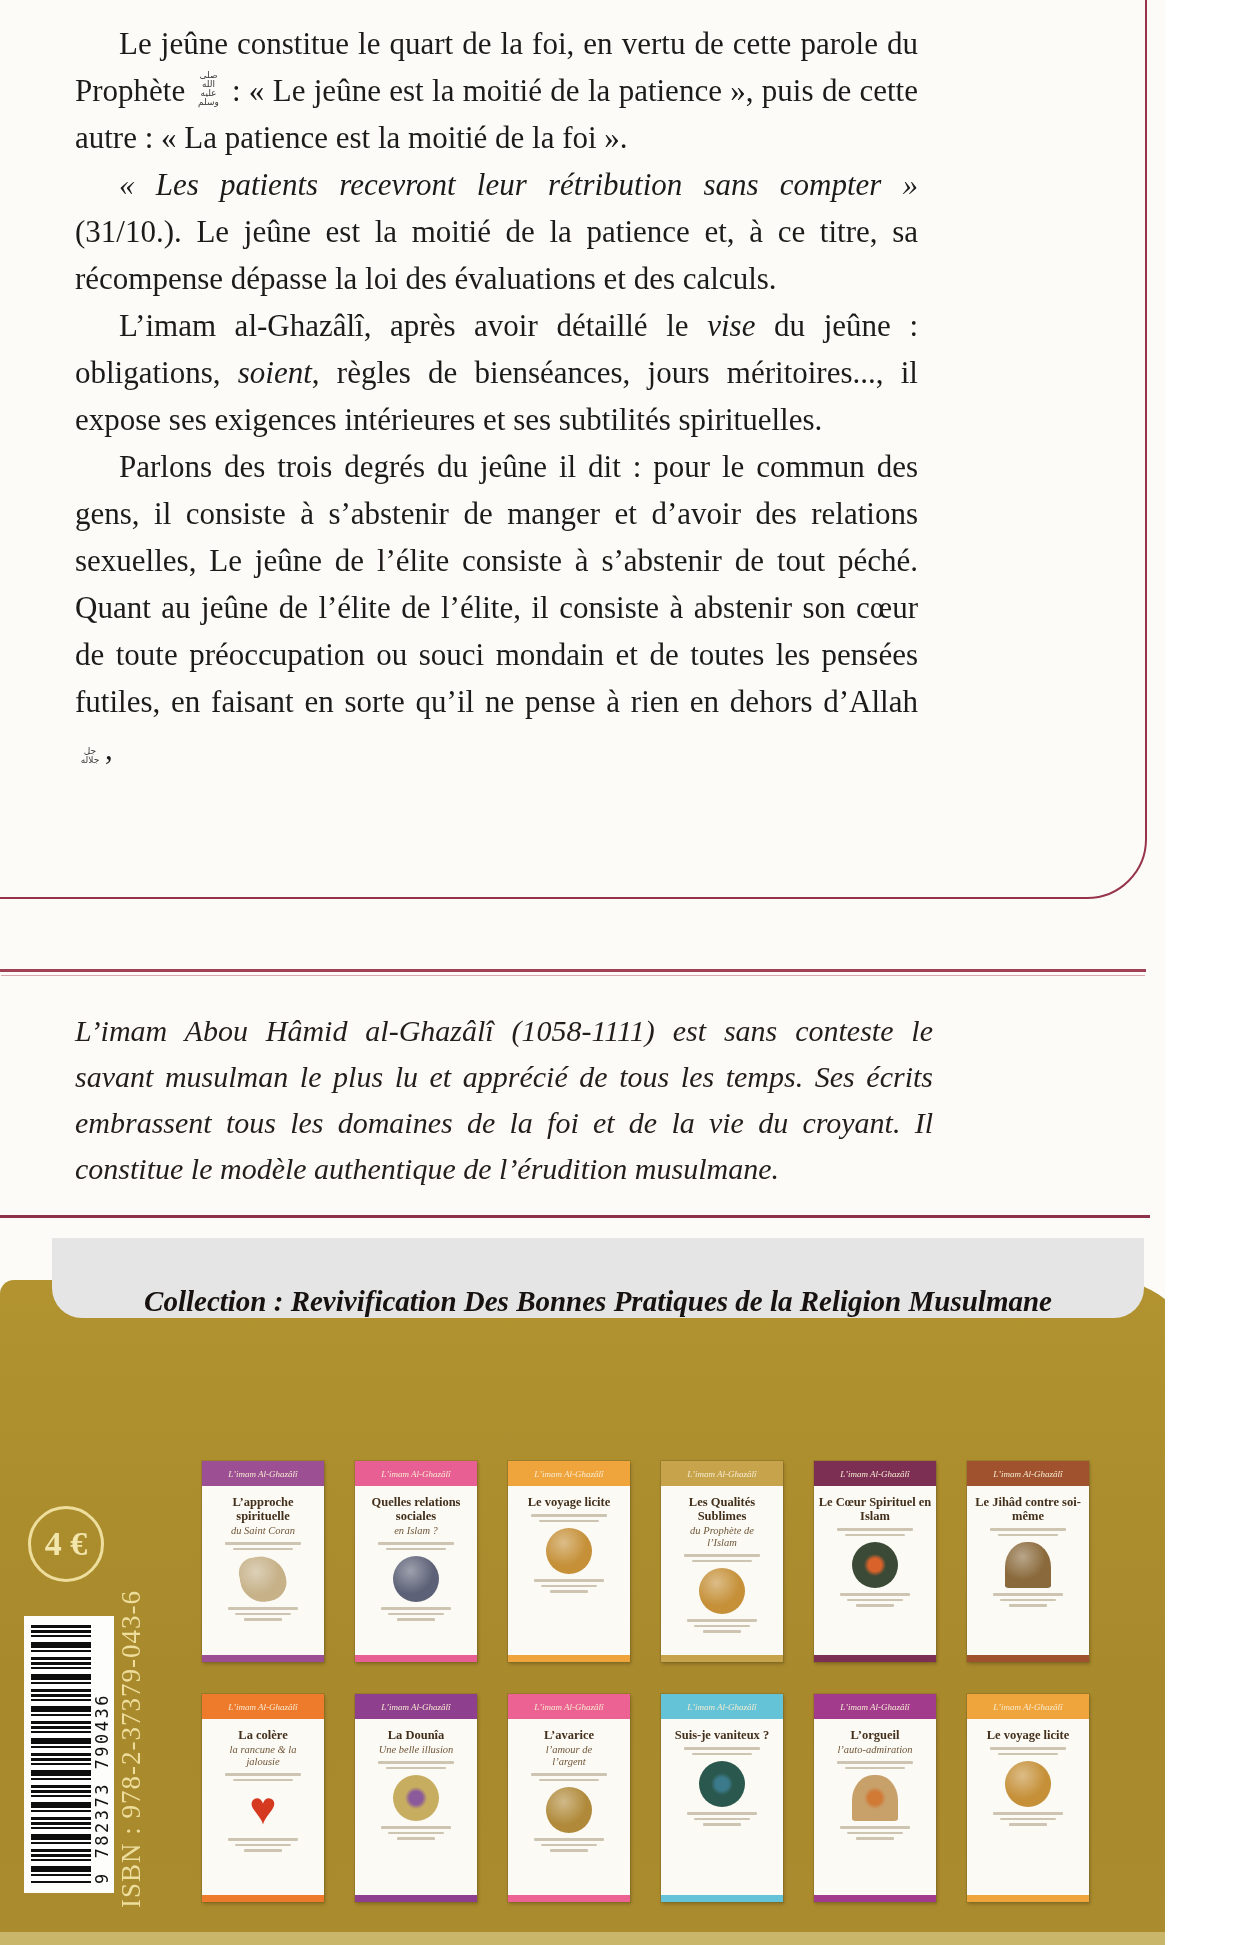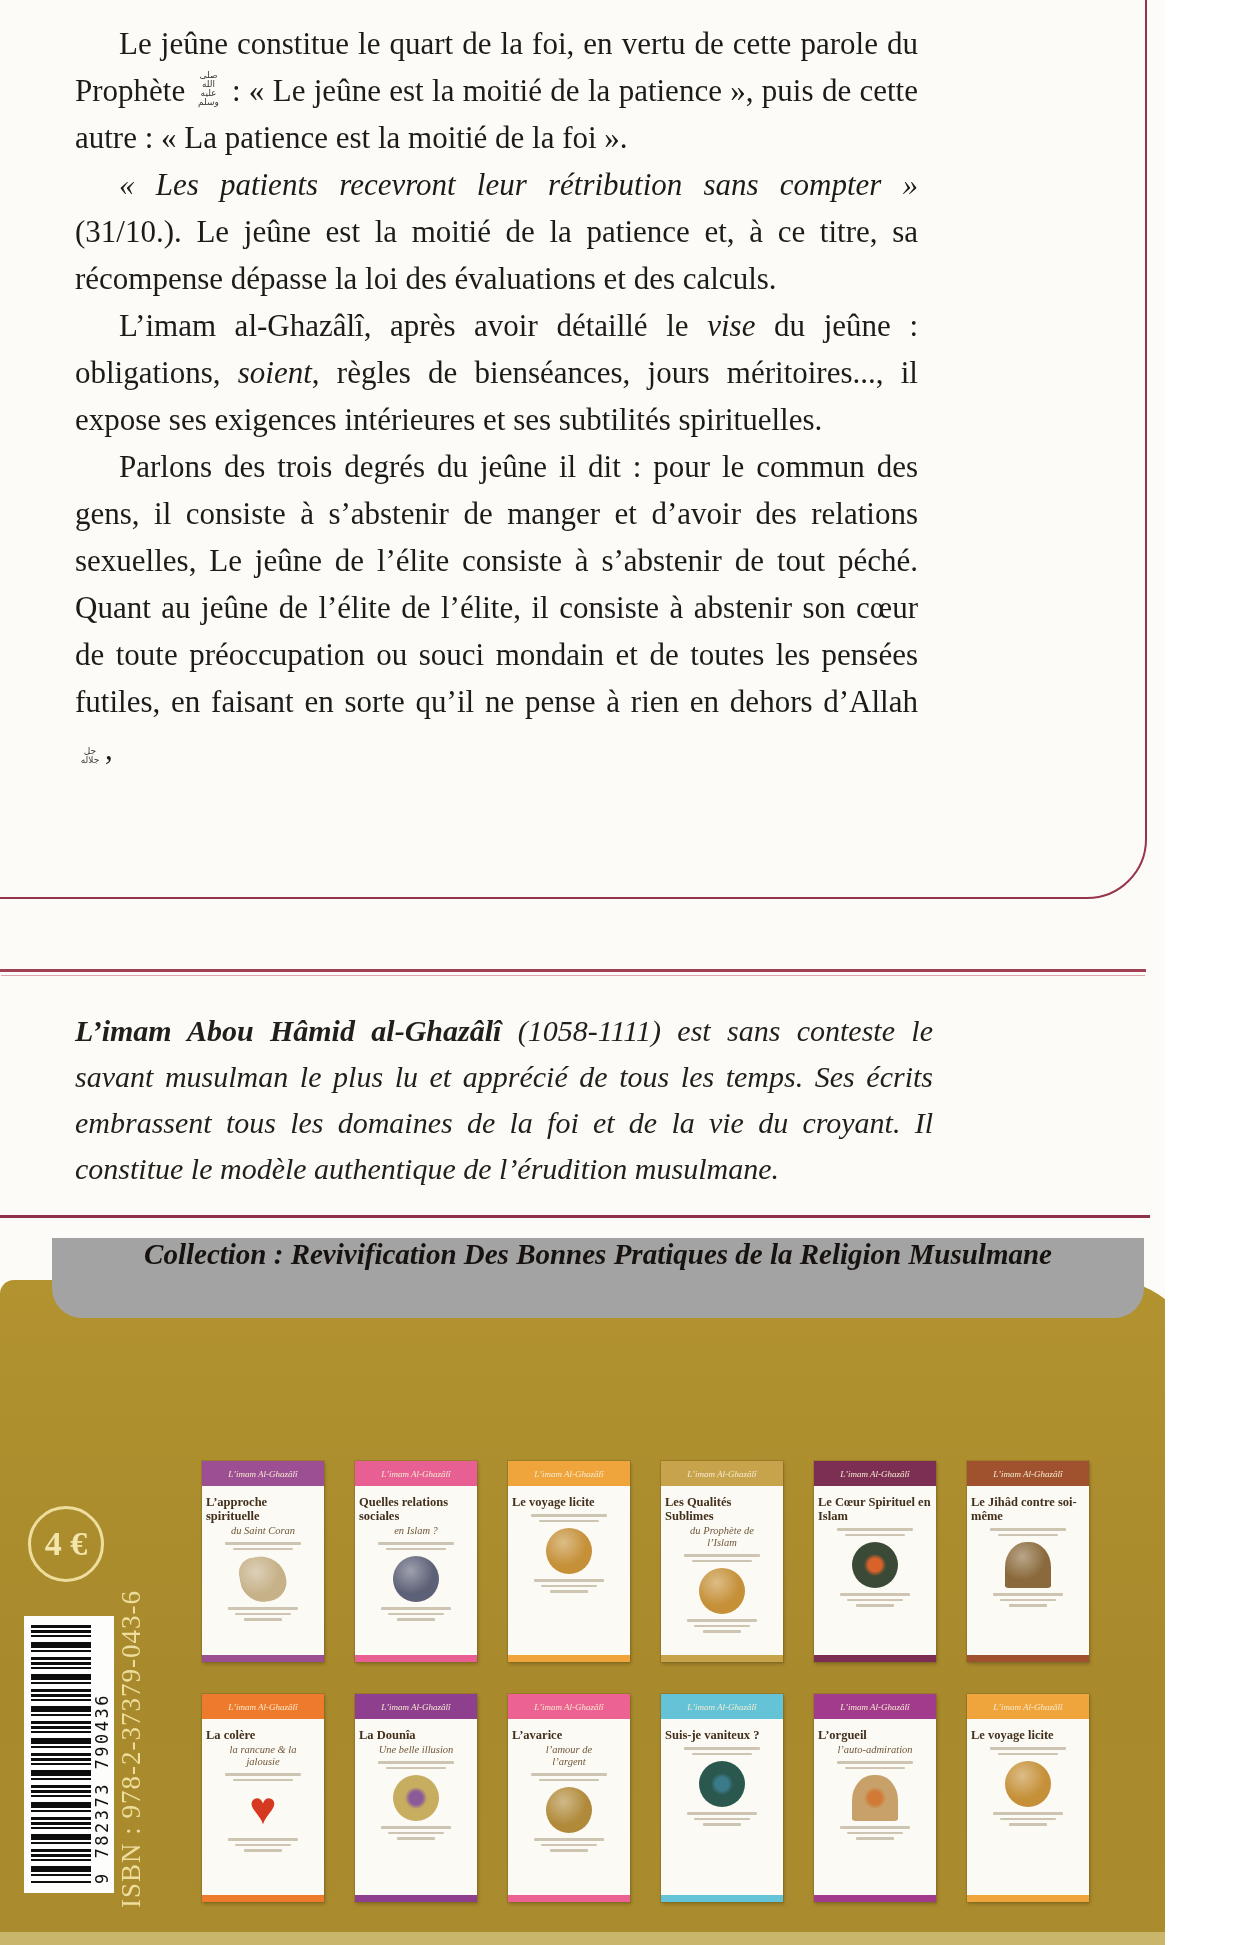--- a/index.html
+++ b/index.html
@@ -22,64 +22,64 @@
   .honorific{
     display:inline-block; width:30px; font-size:9px; line-height:9px;
     vertical-align:-4px; text-indent:0; letter-spacing:0; text-align:center;
     font-family:"DejaVu Sans", sans-serif; color:#3a3a3a; white-space:normal;
   }
   
   .bio{
     position:absolute; left:75px; top:1008px; width:858px;
     font-size:30px; line-height:46px; font-style:italic; text-align:justify; color:#221e1b;
   }
-  .bio .name{font-weight:bold;}
+  .bio .name{font-weight:normal;}
   .divider-1{
     position:absolute; left:0; top:969px; width:1146px; height:3px;
     background:#a04156; box-shadow:0 5px 0 -1px #d9a6b0;
   }
   .divider-2{
     position:absolute; left:0; top:1215px; width:1150px; height:3px;
     background:#8d3247;
   }
   
   .gold-panel{
     position:absolute; left:0; top:1280px; width:1196px; height:665px;
     background:linear-gradient(180deg,#b29330,#a8892c 60%,#aa8b2d);
     border-radius:14px 85px 0 0;
   }
   .gold-panel .bottom-strip{
     position:absolute; left:0; bottom:0; width:100%; height:13px;
     background:rgba(233,226,170,.5);
   }
   .banner{
     position:absolute; left:52px; top:1238px; width:1092px; height:80px;
-    background:#a3a3a3; border-radius:0 0 30px 30px;
-    display:flex; align-items:flex-start; justify-content:center;
+    background:#e5e5e5; border-radius:0 0 30px 30px;
+    display:flex; align-items:flex-end; justify-content:center;
   }
   .banner-text{font-size:29px; font-weight:bold; font-style:italic; color:#17120f;}
   .intro{
     position:absolute; left:76px; top:1340px; width:1062px;
     font-size:27.5px; line-height:38px; font-style:italic;
     color:#f3e7b2; text-align:justify;
   }
   
   .books-row{position:absolute; left:202px; display:flex; gap:31px;}
   .row-1{top:1461px;}
   .row-2{top:1694px;}
   .book{
     width:122px; height:201px; background:#fcfaf4; display:flex; flex-direction:column;
     box-shadow:0 0 0 1px rgba(120,100,40,.35), 1px 2px 3px rgba(60,50,10,.35);
   }
   .row-2 .book{height:208px;}
   .book-header{height:25px; display:flex; align-items:center; justify-content:center;}
   .book-imprint{font-size:9px; font-style:italic; color:#f6ecd2; white-space:nowrap;}
   .book-title{
     margin-top:9px; padding:0 4px; font-size:12.5px; font-weight:bold;
-    text-align:left; color:#43301c; line-height:14px;
+    text-align:center; color:#43301c; line-height:14px;
   }
   .book-subtitle{margin-top:2px; padding:0 20px; font-size:10.5px; font-style:italic; text-align:center; color:#6f5638; line-height:12px;}
   .book-lines,.book-lines2{margin-top:5px; display:flex; flex-direction:column; align-items:center; gap:3px;}
   .book-lines i,.book-lines2 i{display:block; height:2.5px; background:#cdc4b2; border-radius:1px;}
   .book-lines i{width:76px;} .book-lines i:last-child{width:60px;}
   .book-lines2 i:nth-child(1){width:70px;} .book-lines2 i:nth-child(2){width:56px;} .book-lines2 i:nth-child(3){width:38px;}
   .book-motif{width:46px; height:46px; margin:6px auto 0; border-radius:50%; flex:none;}
   .book-motif.arch{border-radius:46% 46% 8% 8% / 55% 55% 6% 6%;}
   .book-motif.bookish{border-radius:35% 60% 45% 55%; transform:rotate(-10deg);}
   .book-motif.heart{background:none !important; border-radius:0; font-size:46px; line-height:44px; text-align:center;}

